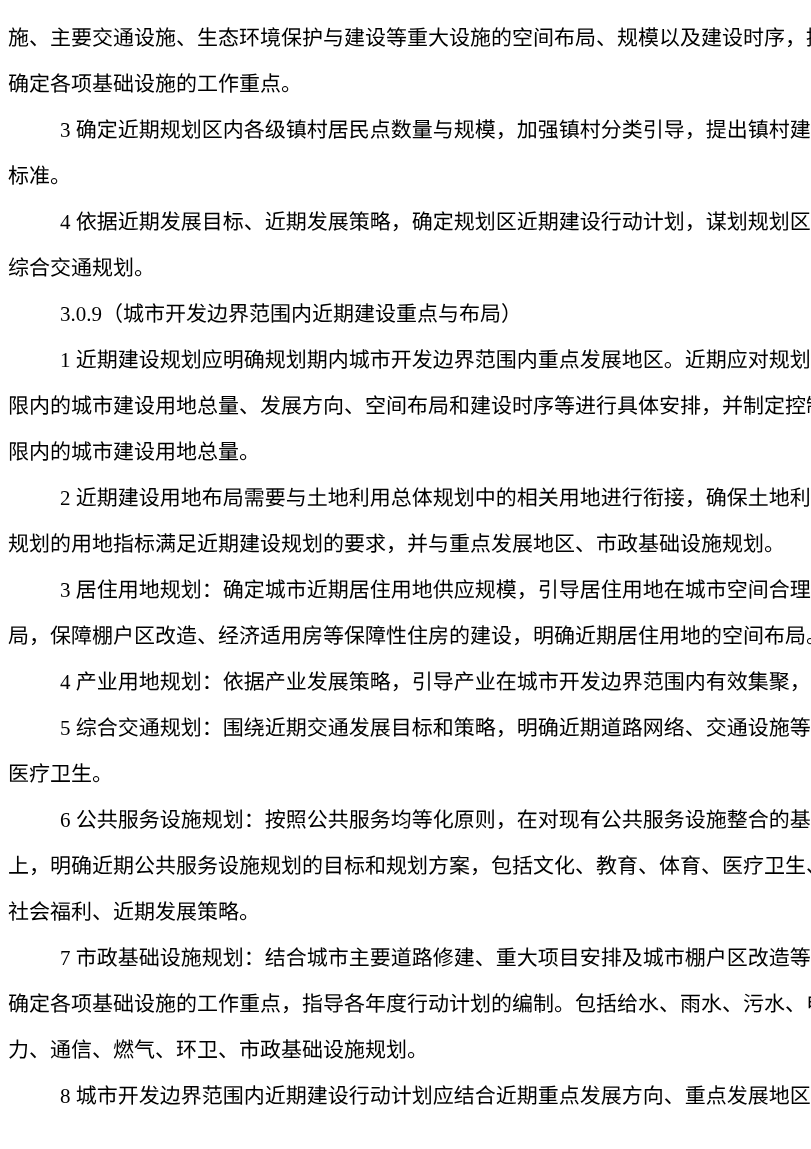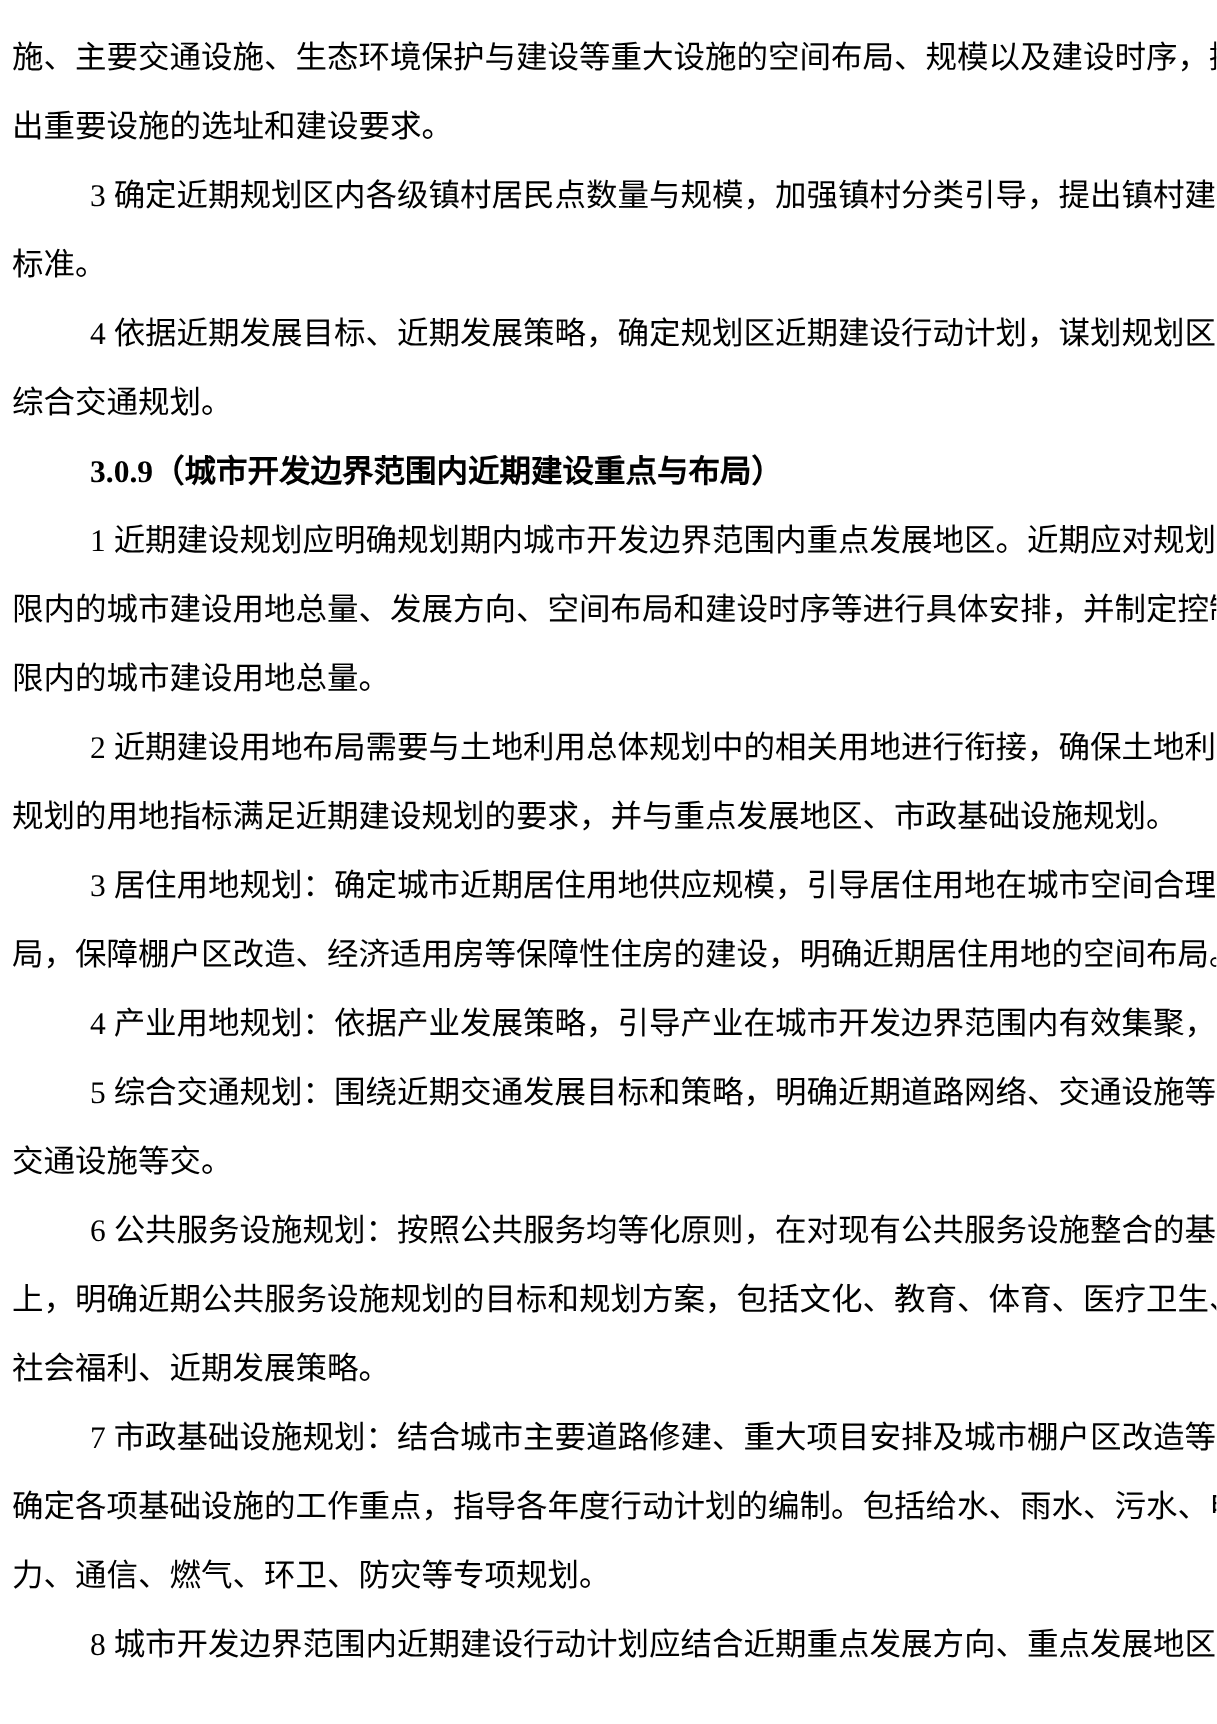--- a/index.html
+++ b/index.html
@@ -26,46 +26,46 @@
   .line {
     height: 46px;
     line-height: 46px;
     white-space: nowrap;
     letter-spacing: 0px;
   }
   .line.indent {
     padding-left: 52px;
   }
   .line.bold {
-    font-weight: bold;
+    font-weight: normal;
   }
 </style>
 </head>
 <body>
 
 <div class="page">
   <div class="text-body" id="doc-lines">
       <div class="line">施、主要交通设施、生态环境保护与建设等重大设施的空间布局、规模以及建设时序，提</div>
-      <div class="line">出重要设施的选址和建设要求。</div>
+      <div class="line">确定各项基础设施的工作重点。</div>
       <div class="line indent">3 确定近期规划区内各级镇村居民点数量与规模，加强镇村分类引导，提出镇村建设</div>
       <div class="line">标准。</div>
       <div class="line indent">4 依据近期发展目标、近期发展策略，确定规划区近期建设行动计划，谋划规划区近</div>
       <div class="line">综合交通规划。</div>
       <div class="line indent bold">3.0.9（城市开发边界范围内近期建设重点与布局）</div>
       <div class="line indent">1 近期建设规划应明确规划期内城市开发边界范围内重点发展地区。近期应对规划年</div>
       <div class="line">限内的城市建设用地总量、发展方向、空间布局和建设时序等进行具体安排，并制定控制</div>
       <div class="line">限内的城市建设用地总量。</div>
       <div class="line indent">2 近期建设用地布局需要与土地利用总体规划中的相关用地进行衔接，确保土地利用</div>
       <div class="line">规划的用地指标满足近期建设规划的要求，并与重点发展地区、市政基础设施规划。</div>
       <div class="line indent">3 居住用地规划：确定城市近期居住用地供应规模，引导居住用地在城市空间合理布</div>
       <div class="line">局，保障棚户区改造、经济适用房等保障性住房的建设，明确近期居住用地的空间布局。</div>
       <div class="line indent">4 产业用地规划：依据产业发展策略，引导产业在城市开发边界范围内有效集聚，明</div>
       <div class="line indent">5 综合交通规划：围绕近期交通发展目标和策略，明确近期道路网络、交通设施等交</div>
-      <div class="line">交通设施等交。</div>
+      <div class="line">医疗卫生。</div>
       <div class="line indent">6 公共服务设施规划：按照公共服务均等化原则，在对现有公共服务设施整合的基础</div>
       <div class="line">上，明确近期公共服务设施规划的目标和规划方案，包括文化、教育、体育、医疗卫生、</div>
       <div class="line">社会福利、近期发展策略。</div>
       <div class="line indent">7 市政基础设施规划：结合城市主要道路修建、重大项目安排及城市棚户区改造等，</div>
       <div class="line">确定各项基础设施的工作重点，指导各年度行动计划的编制。包括给水、雨水、污水、电</div>
-      <div class="line">力、通信、燃气、环卫、防灾等专项规划。</div>
+      <div class="line">力、通信、燃气、环卫、市政基础设施规划。</div>
       <div class="line indent">8 城市开发边界范围内近期建设行动计划应结合近期重点发展方向、重点发展地区确</div>
     </div>
 </div>
 
 </body></html>

